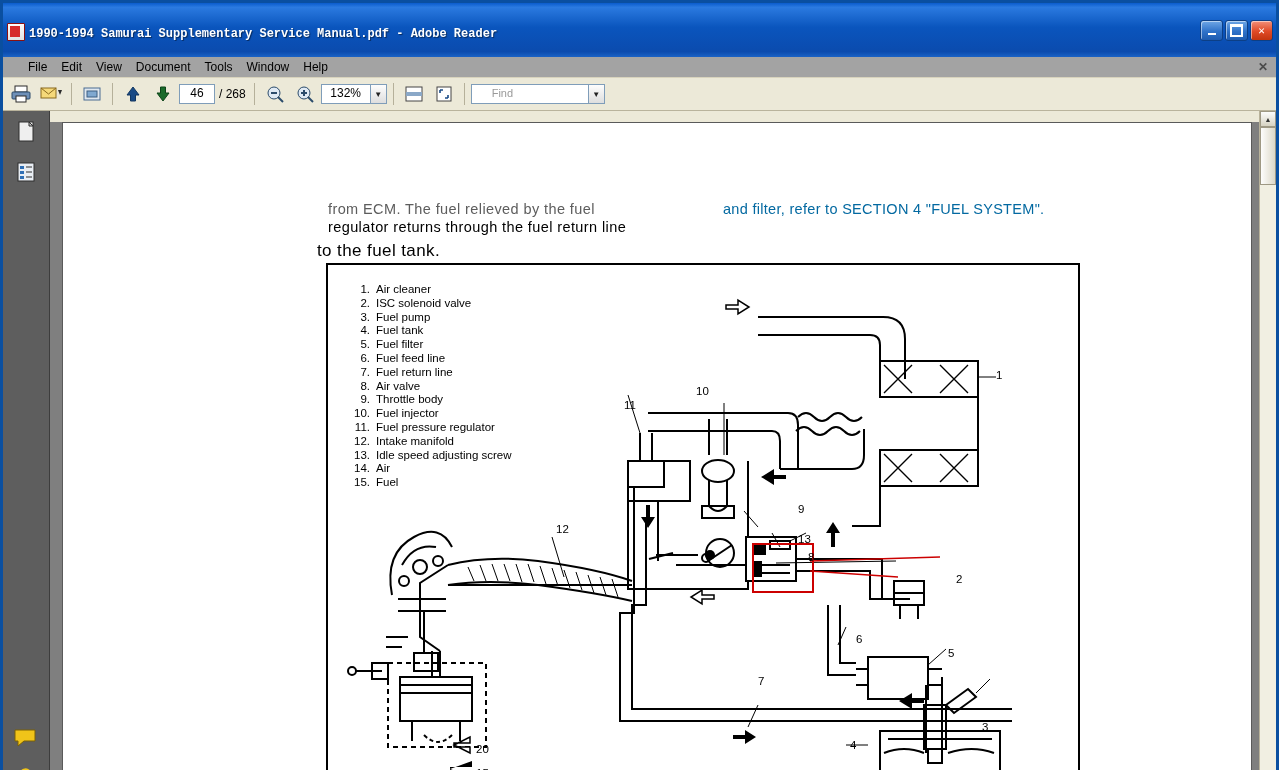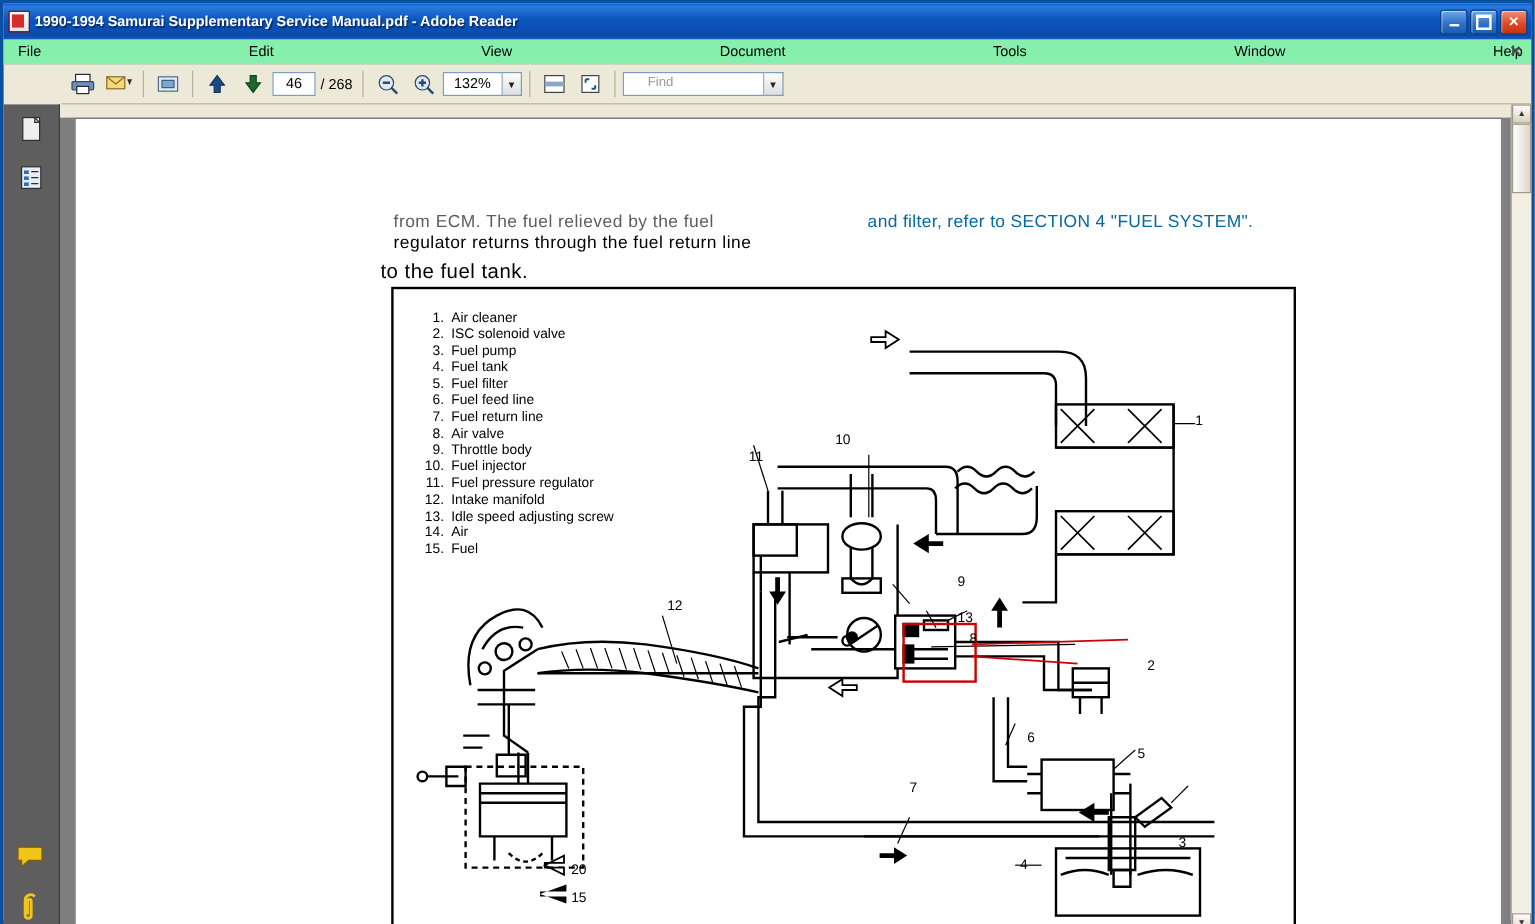--- a/index.html
+++ b/index.html
@@ -9,22 +9,23 @@
     font-size:12px;
     background:#5b89c4;
     -webkit-font-smoothing:none;
   }
   .app{position:relative;width:1279px;height:770px;box-sizing:border-box;
        border:3px solid #0a4fa0;background:#ece9d8;}
   
   .titlebar{
     height:22px;
     background:linear-gradient(to bottom,#0a5ccd 0%,#2b7ae0 8%,#0a55bd 45%,#0b4bae 90%,#1a62c6 100%);
-    display:flex;align-items:center;color:#fff;font-weight:bold;font-size:12px;
-    padding:4px 2px;
+    display:flex;align-items:flex-end;color:#fff;font-weight:bold;font-size:12px;
+    padding:16px 2px;
+    font-family:Liberation Mono, monospace;
   }
   .titlebar .app-icon{
     width:16px;height:16px;margin:0 4px 0 2px;background:#fff;border:1px solid #8a1010;
     position:relative;flex:0 0 auto;border-radius:1px;
     background:linear-gradient(to bottom,#fdfdfd,#e2e2e2);
   }
   .titlebar .app-icon:after{
     content:"";position:absolute;left:2px;top:2px;width:10px;height:11px;
     background:#d62b2b;
   }
@@ -32,31 +33,30 @@
   .winbtns{display:flex;gap:2px;padding-right:1px;}
   .winbtn{
     width:21px;height:19px;border:1px solid #0c3f86;border-radius:3px;
     background:linear-gradient(to bottom,#6fa7e6,#2f72c9 55%,#1d5bb0);
     color:#fff;font-size:11px;font-weight:bold;display:flex;align-items:center;justify-content:center;
     box-shadow:inset 1px 1px 0 rgba(255,255,255,.5);
   }
   .winbtn.close{background:linear-gradient(to bottom,#f3907a,#e04a26 55%,#c3350f);}
   
   .menubar{
-    height:20px;background:#86efac;border-bottom:1px solid #d8d3bd;
-    display:flex;align-items:center;padding-left:5px;font-size:12px;color:#000;
+    height:20px;background:#a3a3a3;border-bottom:1px solid #d8d3bd;
+    display:flex;align-items:center;padding-left:18px;font-size:12px;color:#000;
     position:relative;
-    justify-content:space-between;
   }
   .menubar .mi{padding:2px 7px;}
   .menubar .mclose{position:absolute;right:8px;top:3px;color:#4b4b4b;font-size:12px;font-weight:bold;}
   
   .toolbar{
     height:32px;background:#ece9d8;border-bottom:1px solid #b9b39c;
-    display:flex;align-items:center;padding:0 4px;gap:2px;margin-left:48px;
+    display:flex;align-items:center;padding:0 4px;gap:2px;
   }
   .tb-btn{width:26px;height:26px;display:flex;align-items:center;justify-content:center;border:1px solid transparent;}
   .tb-sep{width:1px;height:22px;background:#b5b09a;margin:0 4px;}
   .pagefield{
     width:34px;height:18px;border:1px solid #7f9db9;background:#fff;
     font-size:12px;text-align:center;line-height:17px;
   }
   .pagetotal{font-size:12px;color:#000;padding:0 2px;}
   .zoomfield{
     width:48px;height:18px;border:1px solid #7f9db9;background:#fff;font-size:12px;

